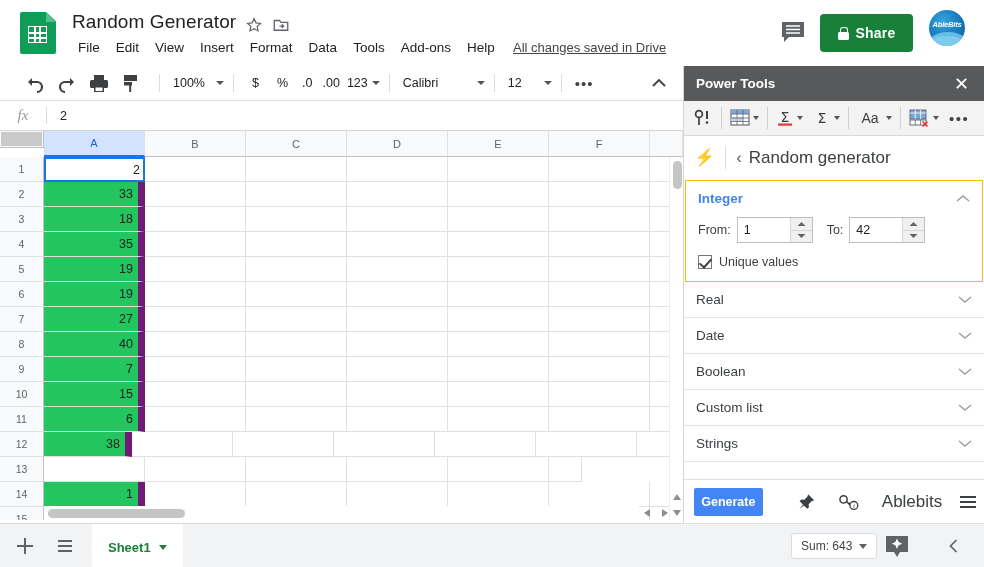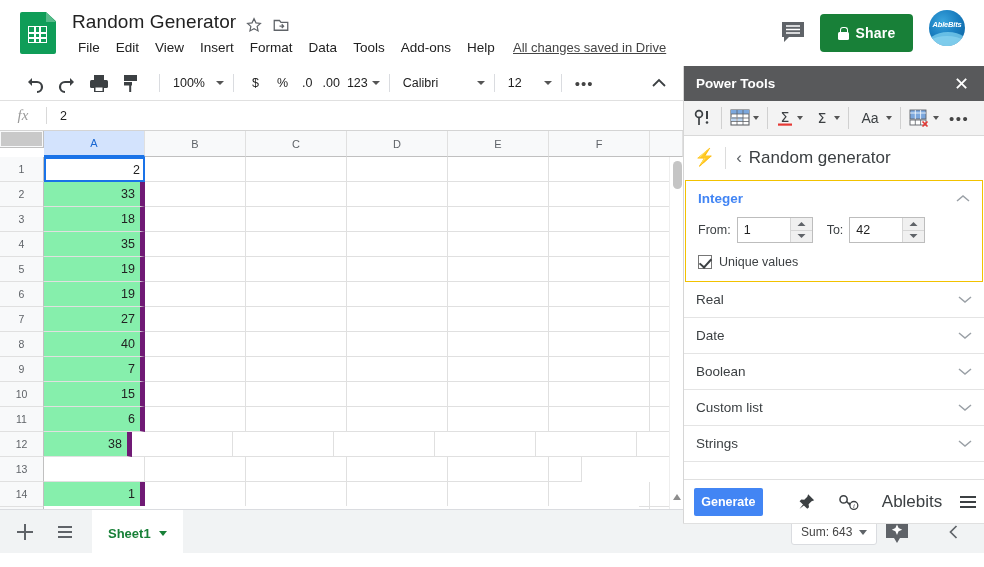--- a/index.html
+++ b/index.html
@@ -152,21 +152,21 @@
     display: flex; align-items: center; justify-content: center;
     font-size: 10.5px; color: #5f6368; cursor: pointer;
   }
   .cells { position: absolute; left: 44px; top: 26px; }
   .cellrow { display: flex; height: 25px; }
   .cell {
     height: 25px; border-right: 1px solid #e0e0e0; border-bottom: 1px solid #e0e0e0;
     font-size: 12.5px; color: #222; display: flex; align-items: center;
     justify-content: flex-end; padding-right: 5px; cursor: cell; background: #fff;
   }
-  .cell.colA { background: #86efac; border-right: 5px solid #701a75; }
+  .cell.colA { background: #22c55e; border-right: 7px solid #701a75; }
   .cell.active {
     background: #fff; border: 2px solid #1a73e8; padding-right: 3px; height: 25px;
   }
 
   
   .vsb-track {
     position: absolute; right: 0; top: 26px; width: 14px; height: 363px; background: #fff;
     border-left: 1px solid #eee;
   }
   .vsb-thumb {
@@ -181,21 +181,21 @@
   .hsb-thumb {
     position: absolute; left: 4px; top: 3px; width: 137px; height: 9px;
     background: #c5c5c5; border-radius: 5px; cursor: pointer;
   }
   .hsb-l, .hsb-r { position: absolute; bottom: 0; width: 16px; height: 14px; cursor: pointer; }
   .hsb-l { left: 639px; } .hsb-r { left: 657px; }
   .arrow-g { fill: #8d8d8d; }
 
   
   .bottombar {
-    position: absolute; left: 0; bottom: 14px; width: 984px; height: 44px;
+    position: absolute; left: 0; bottom: 0; width: 984px; height: 44px;
     background: #f1f3f4; border-top: 1px solid #dadce0; display: flex; align-items: center;
   }
   .bb-ico { width: 30px; height: 30px; margin-left: 10px; cursor: pointer; position: relative; }
   .plus-h, .plus-v { position: absolute; background: #5f6368; }
   .plus-h { left: 7px; top: 14px; width: 16px; height: 2px; }
   .plus-v { left: 14px; top: 7px; width: 2px; height: 16px; }
   .burger { position: absolute; left: 8px; top: 9px; width: 14px; height: 2px; background: #5f6368;
             box-shadow: 0 5px 0 #5f6368, 0 10px 0 #5f6368; }
   .sheet-tab {
     margin-left: 12px; height: 44px; background: #fff; padding: 0 16px;

